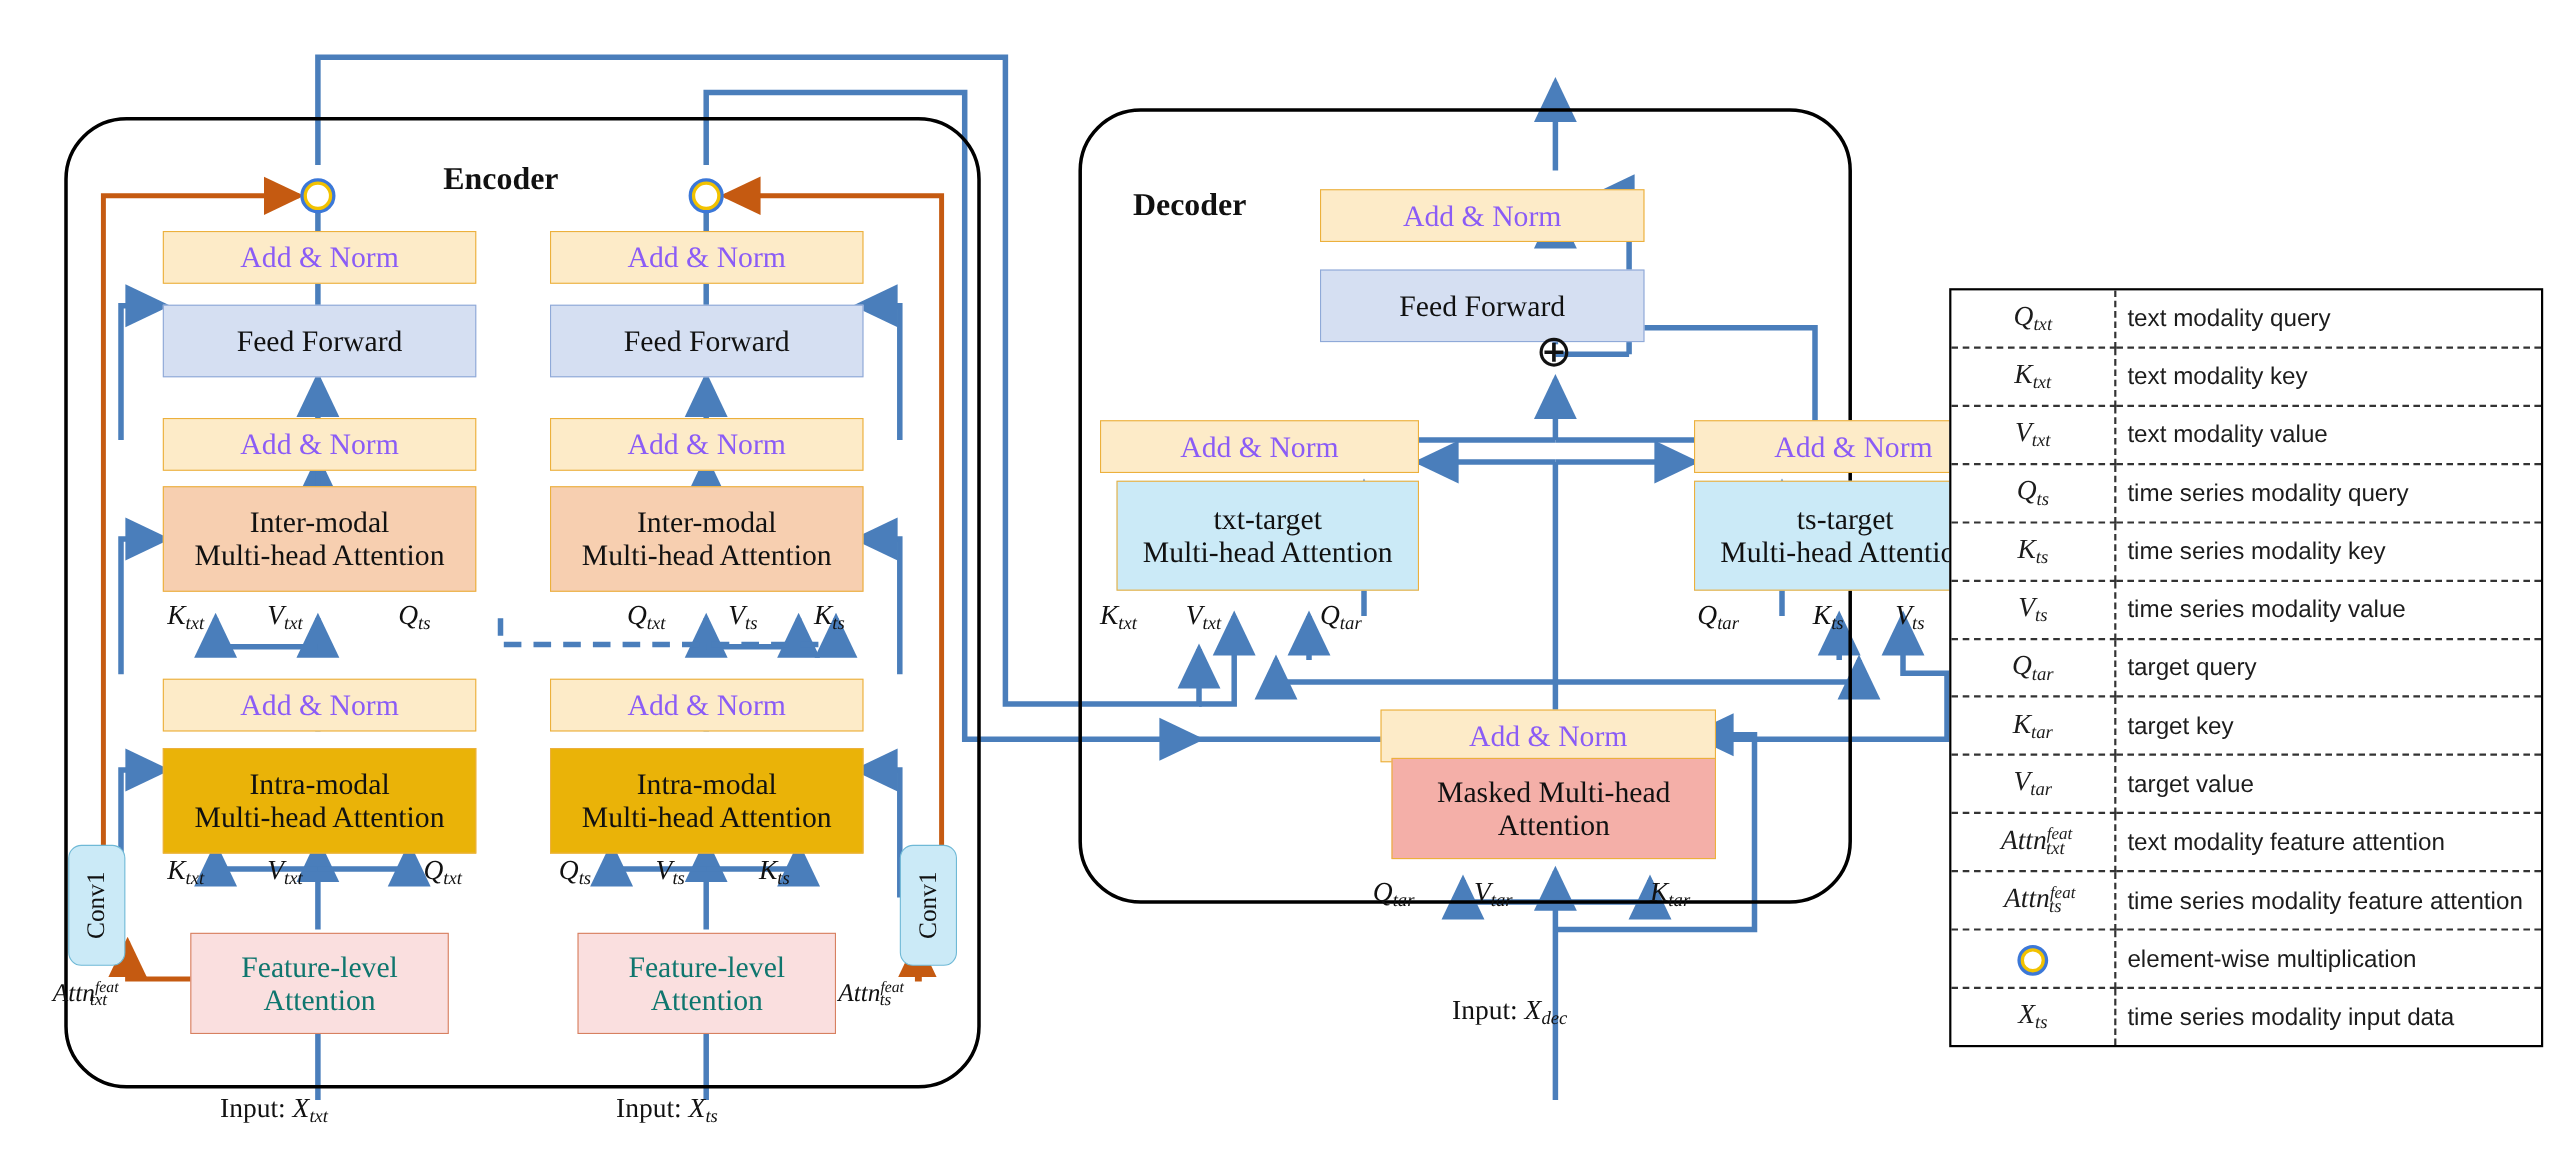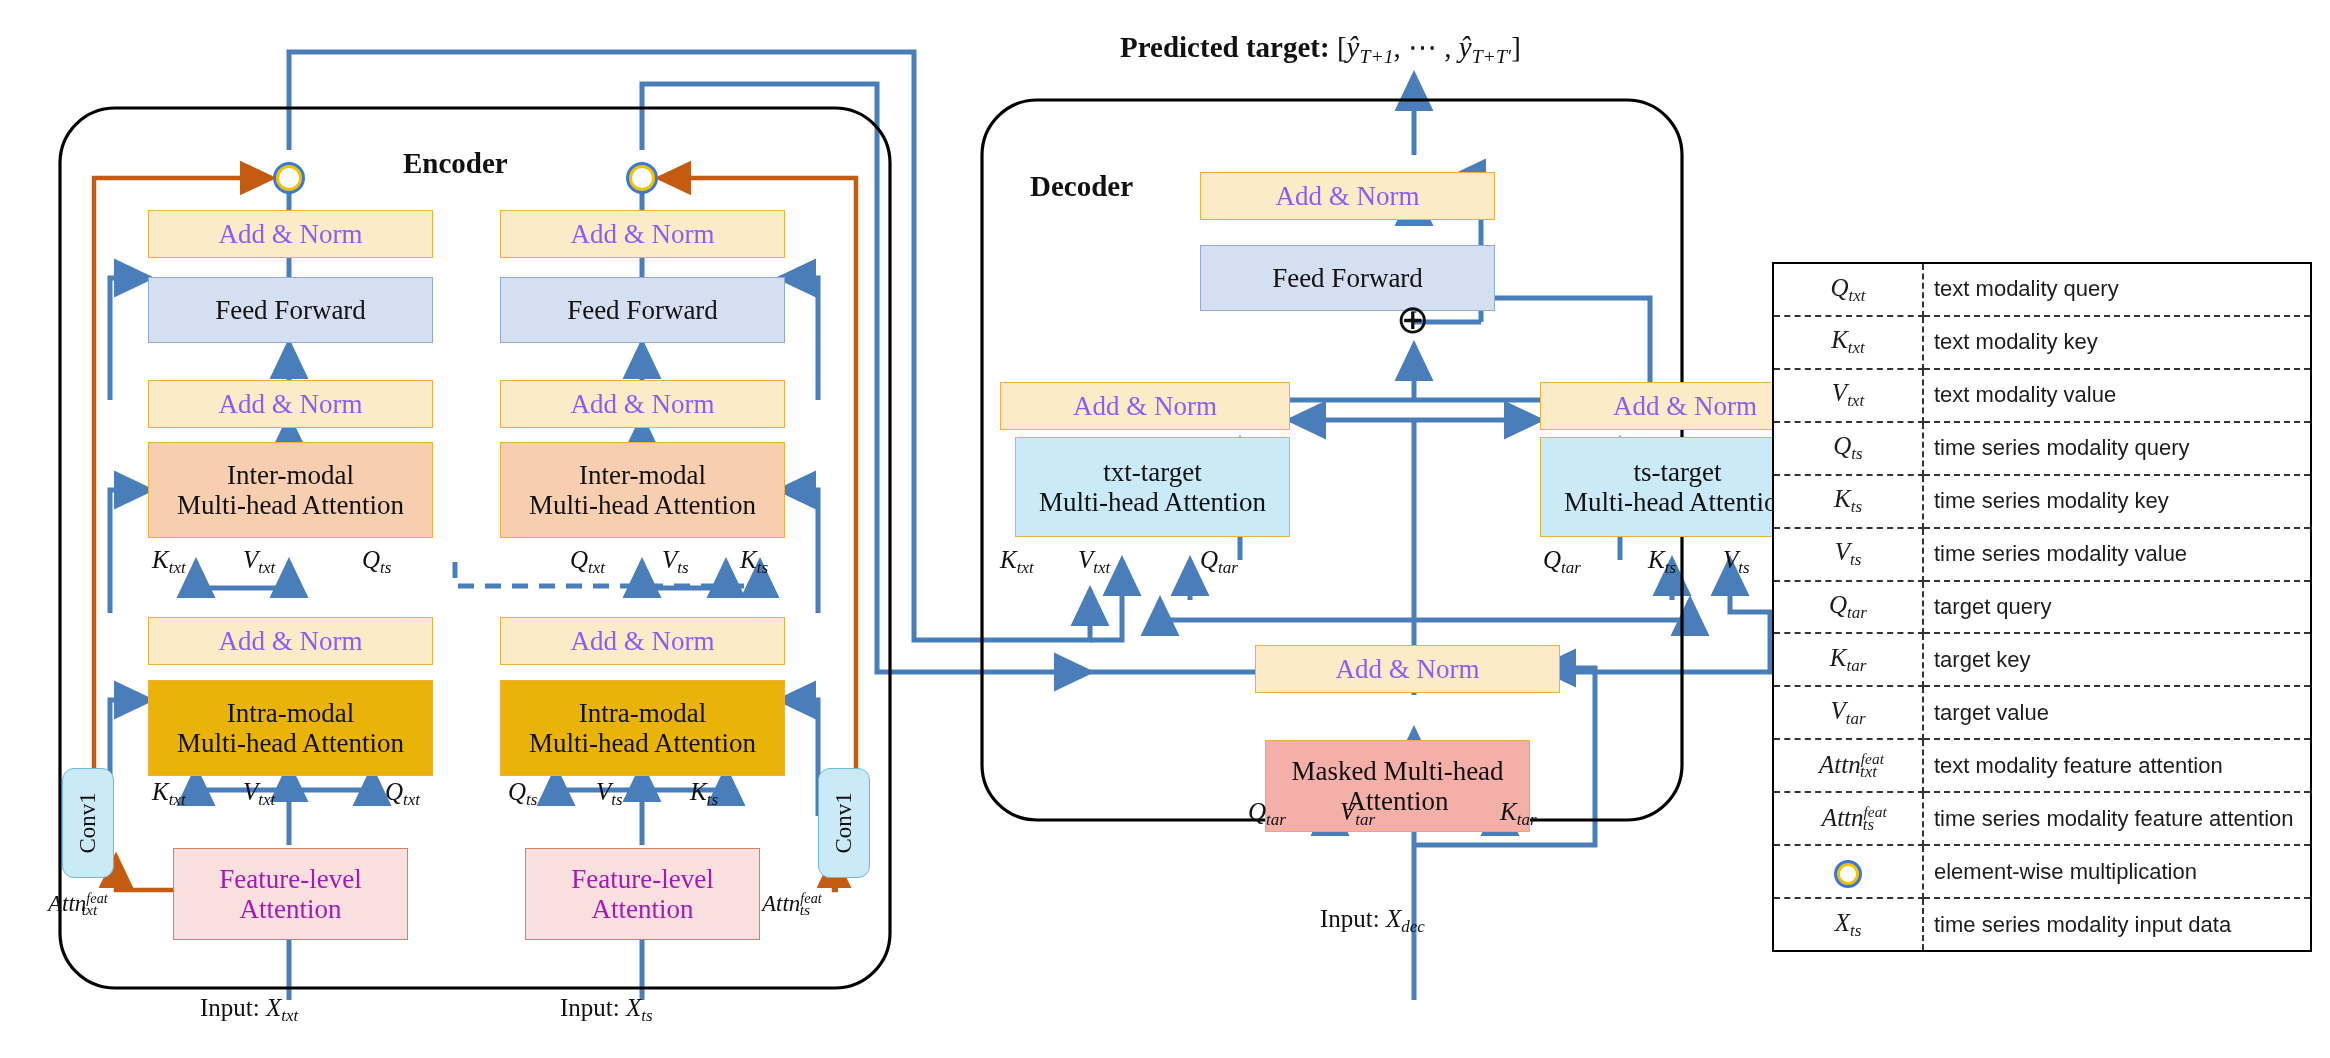--- a/index.html
+++ b/index.html
@@ -5,21 +5,21 @@
   html,body{margin:0;padding:0;background:#fff;}
   body{width:2330px;height:1058px;font-family:"Liberation Serif",serif;overflow:hidden;}
   #stage{position:relative;width:2330px;height:1058px;}
   svg.wires{position:absolute;left:0;top:0;width:2330px;height:1058px;overflow:visible;}
   .box{position:absolute;box-sizing:border-box;display:flex;align-items:center;
        justify-content:center;text-align:center;line-height:1.12;}
   .addnorm{background:#fdebc8;border:1.6px solid #ecb03c;font-size:27px;color:#8b5cf6;}
   .ff{background:#d5dff2;border:1.6px solid #8fa9d8;font-size:27px;color:#111;}
   .inter{background:#f7cfb0;border:1.6px solid #ecb03c;font-size:27px;color:#111;}
   .intra{background:#eab308;border:1.6px solid #ecb03c;font-size:27px;color:#111;}
-  .feat{background:#fadfdf;border:1.6px solid #d78060;font-size:27px;color:#a21caf;}
+  .feat{background:#fadfdf;border:1.6px solid #d78060;font-size:27px;color:#0f766e;}
   .masked{background:#f4afa8;border:1.6px solid #ecb03c;font-size:27px;color:#111;}
   .crossatt{background:#cbeaf7;border:1.6px solid #ecb03c;font-size:27px;color:#111;}
   .conv{background:#cbeaf7;border:1.8px solid #6fb9d6;border-radius:12px;font-size:23px;color:#111;}
   .conv span{display:inline-block;transform:rotate(-90deg);white-space:nowrap;}
   .lbl{position:absolute;font-size:25px;color:#111;white-space:nowrap;}
   .sect{position:absolute;font-weight:bold;font-size:29px;color:#111;white-space:nowrap;}
   .title{position:absolute;font-weight:bold;font-size:29px;color:#111;white-space:nowrap;}
   .mi{font-style:italic;}
   .sub{font-size:.68em;vertical-align:-0.28em;font-style:italic;}
   .sup{font-size:.62em;vertical-align:0.55em;font-style:italic;}
@@ -137,26 +137,20 @@
       <path d="M838,890 L834,890 L834,856" marker-end="url(#ao)"></path>
       <path d="M856,812 L856,178 L659,178" marker-end="url(#ao)"></path>
     </g>
 
     <g fill="none" stroke="#000" stroke-width="3.2">
       <rect x="60" y="108" width="830" height="880" rx="55"></rect>
       <rect x="982" y="100" width="700" height="720" rx="55"></rect>
     </g>
   </svg>
 
-  <div class="title" style="left:1120px;top:30px;">
-    <span>Predicted target:</span>
-    <span style="font-weight:normal;">
-      [<span class="mi">ŷ</span><span class="sub">T+1</span>, ⋯ , <span class="mi">ŷ</span><span class="sub">T+T′</span>]
-    </span>
-  </div>
 
   <div class="sect" style="left:403px;top:147px;">Encoder</div>
 
   <div class="box addnorm" style="left:148px;top:210px;width:285px;height:48px;">Add &amp; Norm</div>
   <div class="box ff" style="left:148px;top:277px;width:285px;height:66px;">Feed Forward</div>
   <div class="box addnorm" style="left:148px;top:380px;width:285px;height:48px;">Add &amp; Norm</div>
   <div class="box inter" style="left:148px;top:442px;width:285px;height:96px;flex-direction:column;">
     <span>Inter-modal</span>
     <span>Multi-head Attention</span>
   </div>
@@ -241,21 +235,21 @@
   <div class="box addnorm" style="left:1540px;top:382px;width:290px;height:48px;">Add &amp; Norm</div>
   <div class="box crossatt" style="left:1540px;top:437px;width:275px;height:100px;flex-direction:column;">
     <span>ts-target</span>
     <span>Multi-head Attention</span>
   </div>
   <div class="lbl" style="left:1543px;top:546px;"><span class="mi">Q</span><span class="sub">tar</span></div>
   <div class="lbl" style="left:1648px;top:546px;"><span class="mi">K</span><span class="sub">ts</span></div>
   <div class="lbl" style="left:1723px;top:546px;"><span class="mi">V</span><span class="sub">ts</span></div>
 
   <div class="box addnorm" style="left:1255px;top:645px;width:305px;height:48px;">Add &amp; Norm</div>
-  <div class="box masked" style="left:1265px;top:740px;width:265px;height:92px;flex-direction:column;">
+  <div class="box masked" style="left:1265px;top:689px;width:295px;height:92px;flex-direction:column;">
     <span>Masked Multi-head</span>
     <span>Attention</span>
   </div>
   <div class="lbl" style="left:1248px;top:798px;"><span class="mi">Q</span><span class="sub">tar</span></div>
   <div class="lbl" style="left:1340px;top:798px;"><span class="mi">V</span><span class="sub">tar</span></div>
   <div class="lbl" style="left:1500px;top:798px;"><span class="mi">K</span><span class="sub">tar</span></div>
 
   <div class="lbl" style="left:1320px;top:905px;">
     <span>Input:</span>
     <span class="mi">X</span><span class="sub">dec</span>

